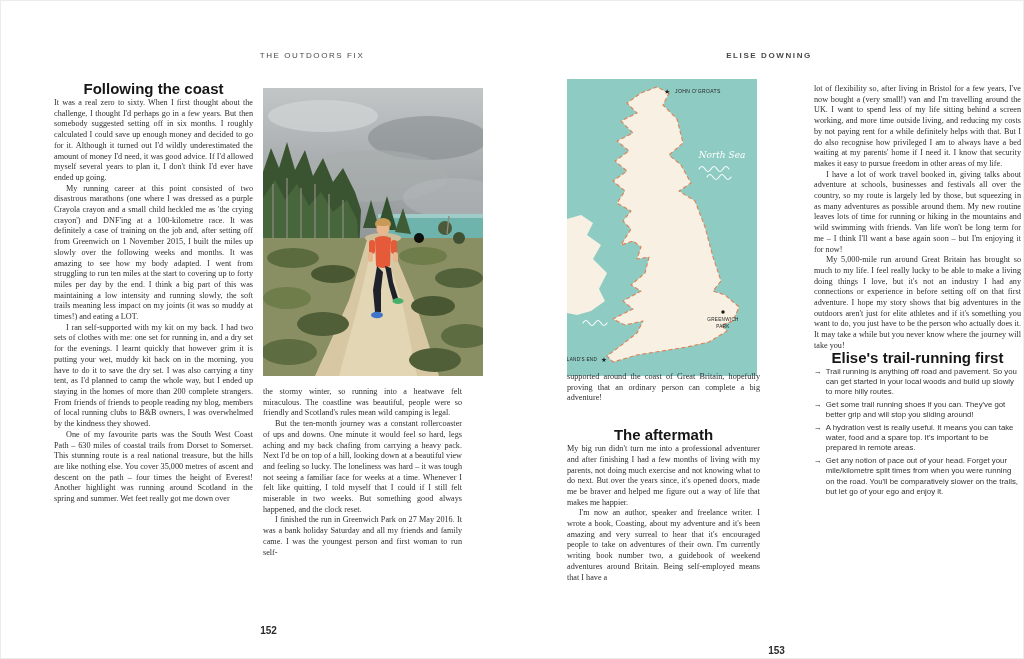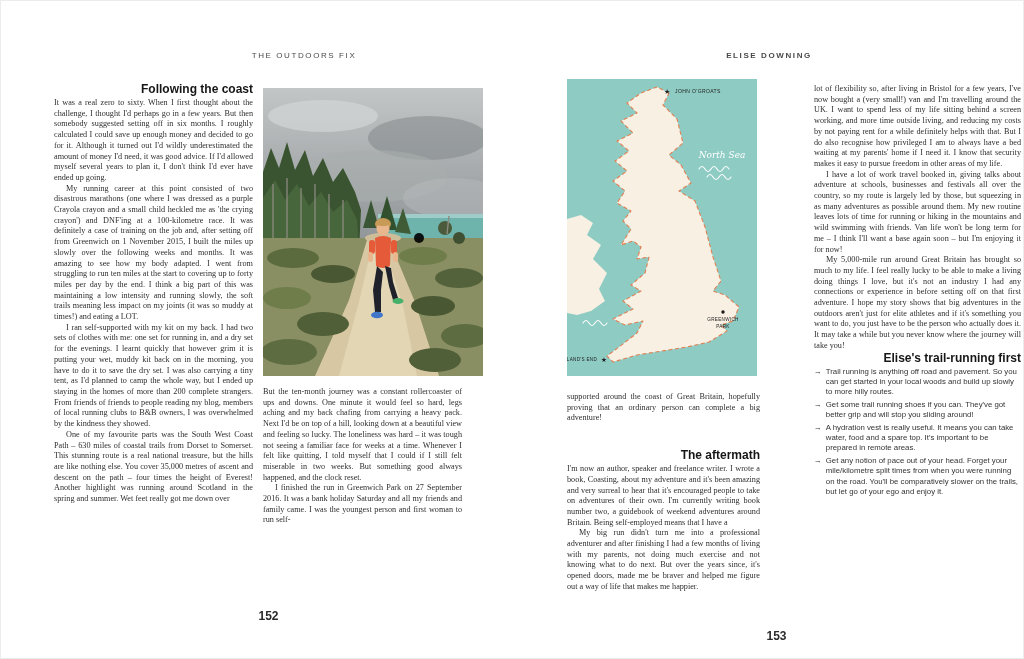--- a/index.html
+++ b/index.html
@@ -6,47 +6,47 @@
   html,body{margin:0;padding:0;}
   body{
     width:1024px;height:659px;position:relative;background:#ffffff;
     font-family:"Liberation Serif",serif;color:#2e2e2e;overflow:hidden;
     box-sizing:border-box;border:1px solid #ececec;
   }
   .running-head{
     position:absolute;top:50px;font-family:"Liberation Sans",sans-serif;
     font-size:8px;letter-spacing:1.6px;color:#4a4a4a;text-align:center;
   }
-  .rh-left{left:0;width:512px;padding-left:47px;}
+  .rh-left{left:8px;width:512px;padding-left:47px;}
   .rh-right{left:512px;width:512px;font-weight:bold;}
   .col{position:absolute;text-align:justify;font-size:8.2px;line-height:10.7px;}
   .col p{margin:0;}
   .body-col p + p{text-indent:12px;}
   h2.section-head{
     font-family:"Liberation Sans",sans-serif;font-weight:bold;color:#161616;
-    font-size:12px;margin:0 0 3px 0;line-height:12px;text-align:right;
+    font-size:15px;margin:0 0 3px 0;line-height:12px;text-align:center;
   }
   h2.mt{margin-top:25px;}
   #col1{left:53px;top:82px;width:199px;}
   #photo-wrap{position:absolute;left:262px;top:87px;width:220px;height:288px;}
   #col2{left:262px;top:386px;width:199px;}
   #map-wrap{position:absolute;left:566px;top:78px;width:178px;height:297px;}
-  #col3{left:566px;top:391px;width:193px;}
+  #col3{left:566px;top:371px;width:193px;}
   #col4{left:777px;top:83px;width:207px;margin-left:36px;}
   .tips-list{
     list-style:none;margin:2px 0 0 0;padding:0;
     font-family:"Liberation Sans",sans-serif;font-size:7.8px;line-height:10.4px;
     color:#333;text-align:left;
   }
   .tips-list li{display:flex;gap:4px;margin:0 0 2px 0;}
   .tips-list .arrow{flex:0 0 auto;color:#333;}
   .tips-head{margin-top:15px;font-size:10.2px;}
   .page-num{
-    position:absolute;top:608px;font-family:"Liberation Sans",sans-serif;
-    font-weight:bold;font-size:12px;color:#2b2b2b;text-align:center;
+    position:absolute;top:624px;font-family:"Liberation Sans",sans-serif;
+    font-weight:bold;font-size:10px;color:#2b2b2b;text-align:center;
   }
   .pn-left{left:53px;width:429px;}
   .pn-right{left:566px;width:419px;margin-top:20px;}
   svg{display:block;}
 </style>
 </head>
 <body>
 
 <div class="running-head rh-left">THE OUTDOORS FIX</div>
 <div class="running-head rh-right">ELISE DOWNING</div>
@@ -130,22 +130,23 @@
       <path d="M8,50 L4,74 L6,96 L12,96 L12,74 L14,56 Z" fill="#20222b"></path>
       <path d="M16,50 L20,70 L24,84 L29,82 L24,66 L22,52 Z" fill="#20222b"></path>
       <ellipse cx="8" cy="99" rx="6" ry="3.2" fill="#3f76c9"></ellipse>
       <ellipse cx="29" cy="85" rx="5.5" ry="3" fill="#45b06a"></ellipse>
     </g>
   </svg>
 </div>
 
 <div class="col body-col" id="col2">
   <div>
+      <p>the stormy winter, so running into a heatwave felt miraculous. The coastline was beautiful, people were so friendly and Scotland's rules mean wild camping is legal.</p>
       <p>But the ten-month journey was a constant rollercoaster of ups and downs. One minute it would feel so hard, legs aching and my back chafing from carrying a heavy pack. Next I'd be on top of a hill, looking down at a beautiful view and feeling so lucky. The loneliness was hard – it was tough not seeing a familiar face for weeks at a time. Whenever I felt like quitting, I told myself that I could if I still felt miserable in two weeks. But something good always happened, and the clock reset.</p>
-      <p>I finished the run in Greenwich Park on 27 September 2016. It was a bank holiday Saturday and all my friends and family came. I was the youngest person and first woman to run self-</p>
+      <p>I finished the run in Greenwich Park on 27 May 2016. It was a bank holiday Saturday and all my friends and family came. I was the youngest person and first woman to run self-</p>
     </div>
 </div>
 
 <div id="map-wrap">
   <svg width="190" height="297" viewBox="0 0 190 297">
     <rect x="0" y="0" width="190" height="297" fill="#8ECBC3"></rect>
     <path fill="#F8F0E2" d="M0,140 L14,136 L26,144 L20,156 L34,166 L26,180 L40,194 L32,210 L38,222 L24,232 L10,236 L0,234 Z"></path>
     <path fill="#F8F0E2" stroke="#E08055" stroke-width="1.1" stroke-dasharray="4 2.6" stroke-linejoin="round" d="M102,14 L90,8 L74,14 L60,24 L70,34 L54,42 L66,54 L50,62 L62,72 L48,82 L60,92 L46,102 L58,112 L50,124 L64,132
          L56,142 L64,150 L54,166 L66,162 L74,168 L70,180 L82,178 L78,194 L64,206 L74,212 L56,222 L66,230 L46,240 L58,246
          L76,242 L70,254 L52,268 L40,277 L46,283 L70,276 L95,272 L120,268 L142,263 L160,252 L154,246 L166,242
@@ -172,22 +173,22 @@
       <text x="30" y="282" text-anchor="end">LAND'S END</text>
       <text x="34" y="283" font-size="6.5">★</text>
     </g>
   </svg>
 </div>
 
 <div class="col" id="col3">
   <p>supported around the coast of Great Britain, hopefully proving that an ordinary person can complete a big adventure!</p>
   <h2 class="section-head mt">The aftermath</h2>
   <div class="body-col">
+      <p>My big run didn't turn me into a professional adventurer and after finishing I had a few months of living with my parents, not doing much exercise and not knowing what to do next. But over the years since, it's opened doors, made me be braver and helped me figure out a way of life that makes me happier.</p>
       <p>I'm now an author, speaker and freelance writer. I wrote a book, Coasting, about my adventure and it's been amazing and very surreal to hear that it's encouraged people to take on adventures of their own. I'm currently writing book number two, a guidebook of weekend adventures around Britain. Being self-employed means that I have a</p>
-      <p>My big run didn't turn me into a professional adventurer and after finishing I had a few months of living with my parents, not doing much exercise and not knowing what to do next. But over the years since, it's opened doors, made me be braver and helped me figure out a way of life that makes me happier.</p>
     </div>
 </div>
 
 <div class="col" id="col4">
   <div class="body-col">
       <p>lot of flexibility so, after living in Bristol for a few years, I've now bought a (very small!) van and I'm travelling around the UK. I want to spend less of my life sitting behind a screen working, and more time outside living, and reducing my costs by not paying rent for a while definitely helps with that. But I do also recognise how privileged I am to always have a bed waiting at my parents' home if I need it. I know that security makes it easy to pursue freedom in other areas of my life.</p>
       <p>I have a lot of work travel booked in, giving talks about adventure at schools, businesses and festivals all over the country, so my route is largely led by those, but squeezing in as many adventures as possible around them. My new routine leaves lots of time for running or hiking in the mountains and wild swimming with friends. Van life won't be long term for me – I think I'll want a base again soon – but I'm enjoying it for now!</p>
       <p>My 5,000-mile run around Great Britain has brought so much to my life. I feel really lucky to be able to make a living doing things I love, but it's not an industry I had any connections or experience in before setting off on that first adventure. I hope my story shows that big adventures in the outdoors aren't just for elite athletes and if it's something you want to do, you just have to be the person who actually does it. It may take a while but you never know where the journey will take you!</p>
     </div>
   <h2 class="section-head tips-head">Elise's trail-running first</h2>

